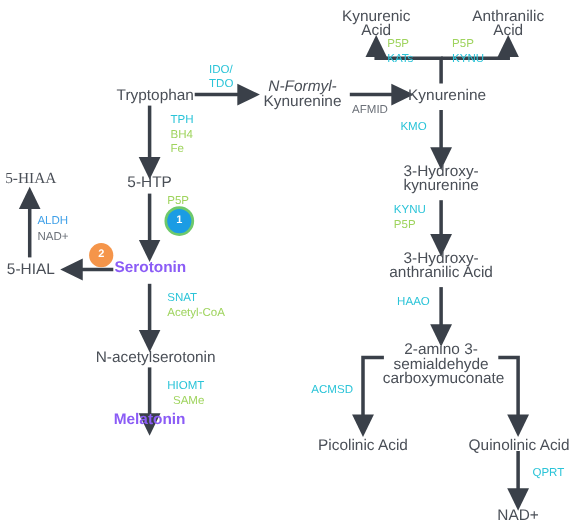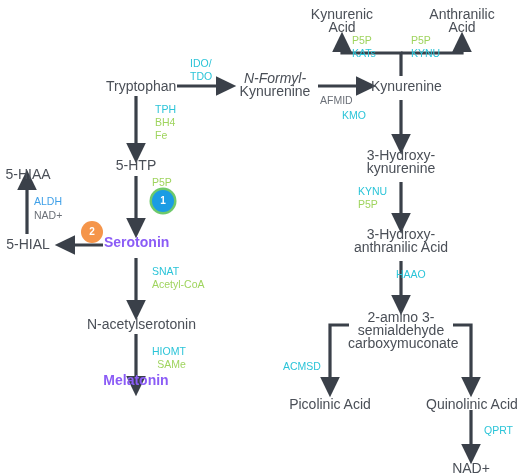--- a/index.html
+++ b/index.html
@@ -168,21 +168,21 @@
   </div>
 
   <div class="node bold" style="left:103px;top:374px;width:66px;">
     <span>Melatonin</span>
   </div>
 
   <div class="node" style="left:3px;top:238px;width:50px;">
     <span>5-HIAL</span>
   </div>
 
-  <div class="node" style="left:2px;top:168px;width:52px;">
+  <div class="node" style="left:2px;top:156px;width:52px;font-family:Liberation Serif, serif;">
     <span>5-HIAA</span>
   </div>
 
   <div class="enz teal" style="left:190px;top:57px;text-align:left;">
     <div>IDO/</div>
     <div>TDO</div>
   </div>
 
   <div class="enz gray" style="left:320px;top:94px;">
     <span>AFMID</span>
@@ -191,34 +191,34 @@
   <div class="enz" style="left:352px;top:34px;text-align:left;">
     <div class="green">P5P</div>
     <div class="teal">KATs</div>
   </div>
 
   <div class="enz" style="left:411px;top:34px;text-align:left;">
     <div class="green">P5P</div>
     <div class="teal">KYNU</div>
   </div>
 
-  <div class="enz teal" style="left:342px;top:109px;">
+  <div class="enz teal" style="left:364px;top:109px;">
     <span>KMO</span>
   </div>
 
   <div class="enz" style="left:358px;top:185px;text-align:left;">
     <div class="teal">KYNU</div>
     <div class="green">P5P</div>
   </div>
 
-  <div class="enz teal" style="left:361px;top:268px;margin-left:35px;">
+  <div class="enz teal" style="left:361px;top:268px;">
     <span>HAAO</span>
   </div>
 
-  <div class="enz teal" style="left:283px;top:360px;text-align:center;">
+  <div class="enz teal" style="left:283px;top:348px;text-align:center;">
     <span>ACMSD</span>
   </div>
 
   <div class="enz teal" style="left:484px;top:424px;">
     <span>QPRT</span>
   </div>
 
   <div class="enz" style="left:155px;top:103px;text-align:left;">
     <div class="teal">TPH</div>
     <div class="green">BH4</div>

